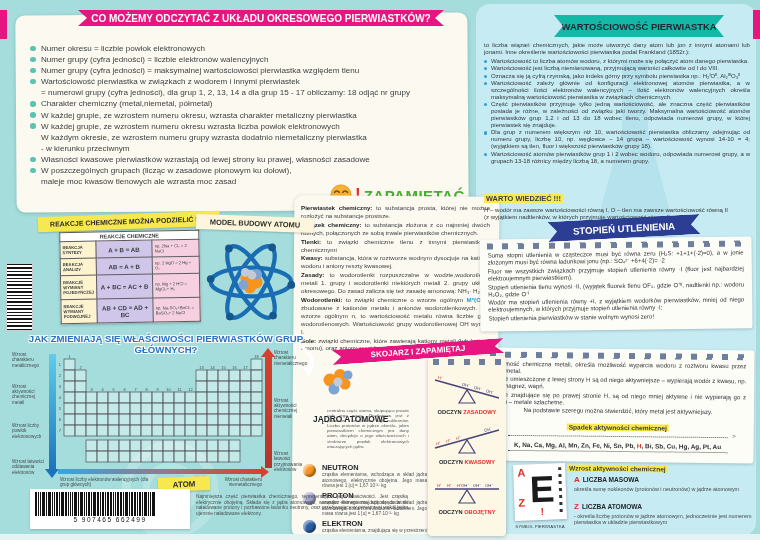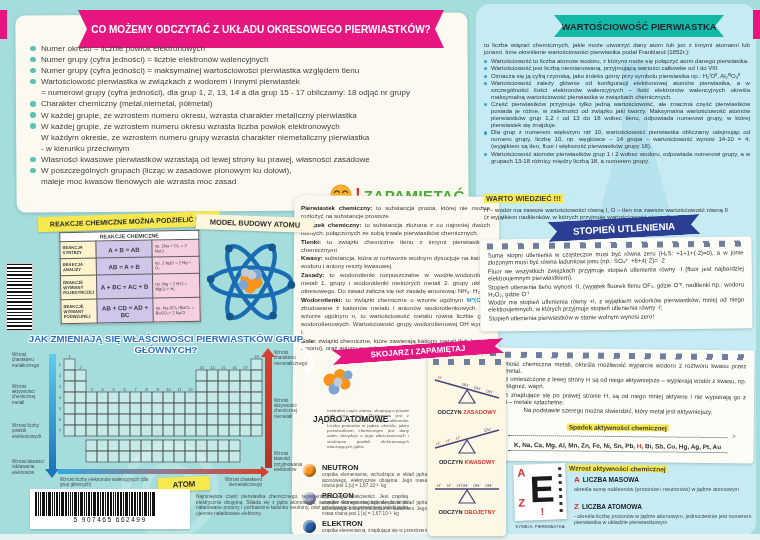--- a/index.html
+++ b/index.html
@@ -115,33 +115,33 @@
 
   <div class="abs" style="left:476px;top:4px;width:280px;height:532px;background:#c6ebf3;border-radius:14px;"></div>
   <svg class="abs" style="left:560px;top:60px;width:150px;height:260px;opacity:.55" viewBox="0 0 150 260">
     <path d="M62 0 h26 v70 l38 140 a20 20 0 0 1 -19 27 h-64 a20 20 0 0 1 -19 -27 l38 -140 z" fill="#aadcea"></path>
   </svg>
 
   <div class="abs corner-strip" style="left:0;top:10px;"></div>
   <div class="abs corner-strip" style="left:753px;top:10px;"></div>
 
   <div class="abs paper" style="left:16px;top:14px;width:452px;height:197px;transform:rotate(-.4deg);"></div>
-  <div class="abs ribbon pink" style="left:78px;top:10px;width:366px;height:38px;font-size:10px;">
+  <div class="abs ribbon pink" style="left:78px;top:10px;width:366px;height:16px;font-size:10px;">
     <span>CO MOŻEMY ODCZYTAĆ Z UKŁADU OKRESOWEGO PIERWIASTKÓW?</span>
   </div>
   <div class="abs" id="left-bullets" style="left:30px;top:43px;width:436px;">
       <div class="lb-item">Numer okresu = liczbie powłok elektronowych</div>
       <div class="lb-item">Numer grupy (cyfra jedności) = liczbie elektronów walencyjnych</div>
       <div class="lb-item">Numer grupy (cyfra jedności) = maksymalnej wartościowości pierwiastka względem tlenu</div>
       <div class="lb-item">Wartościowość pierwiastka w związkach z wodorem i innymi pierwiastek</div>
       <div class="lb-item cont">= numerowi grupy (cyfra jedności), dla grup 1, 2, 13, 14 a dla grup 15 - 17 obliczamy: 18 odjąć nr grupy</div>
       <div class="lb-item">Charakter chemiczny (metal,niemetal, półmetal)</div>
       <div class="lb-item">W każdej grupie, ze wzrostem numeru okresu, wzrasta charakter metaliczny pierwiastka</div>
       <div class="lb-item">W każdej grupie, ze wzrostem numeru okresu wzrasta liczba powłok elektronowych</div>
-      <div class="lb-item cont">W każdym okresie, ze wzrostem numeru grupy wzrasta charakter niemetaliczny pierwiastka</div>
+      <div class="lb-item cont">W każdym okresie, ze wzrostem numeru grupy wzrasta dodatnio niemetaliczny pierwiastka</div>
       <div class="lb-item cont">- w kierunku przeciwnym</div>
       <div class="lb-item">Własności kwasowe pierwiastków wzrastają od lewej strony ku prawej, własności zasadowe</div>
       <div class="lb-item">W poszczególnych grupach (licząc w zasadowe pionowym ku dołowi),</div>
       <div class="lb-item cont">maleje moc kwasów tlenowych ale wzrasta moc zasad</div>
     </div>
 
   <div class="abs" style="left:330px;top:184px;display:flex;align-items:center;gap:3px;">
     <svg width="22" height="22" viewBox="0 0 24 24">
       <circle cx="12" cy="12" r="11" fill="#f9b233" stroke="#e8960f"></circle>
       <path d="M4.5 9.5 q3 -4 6 0" fill="none" stroke="#6b4410" stroke-width="1.6"></path>

